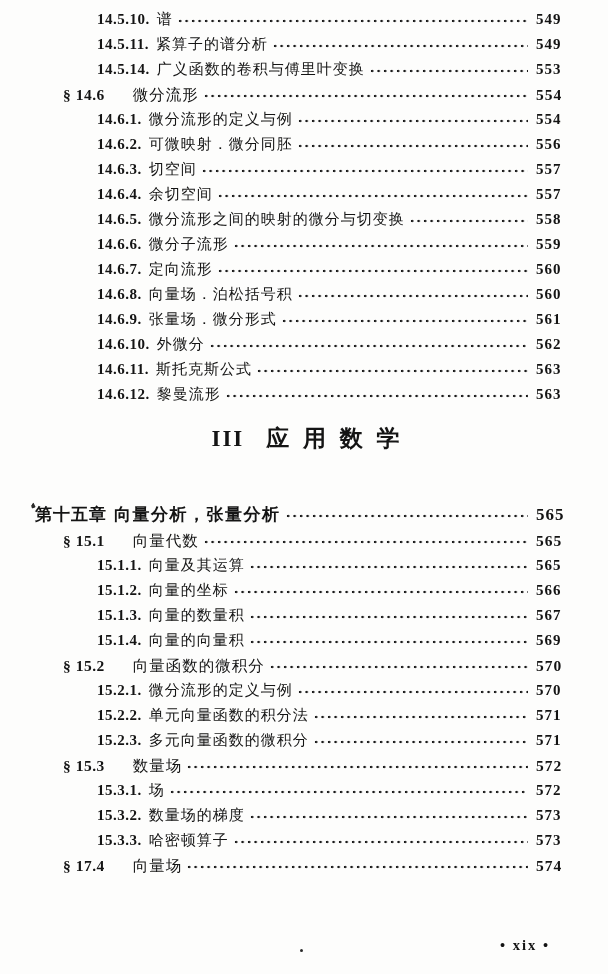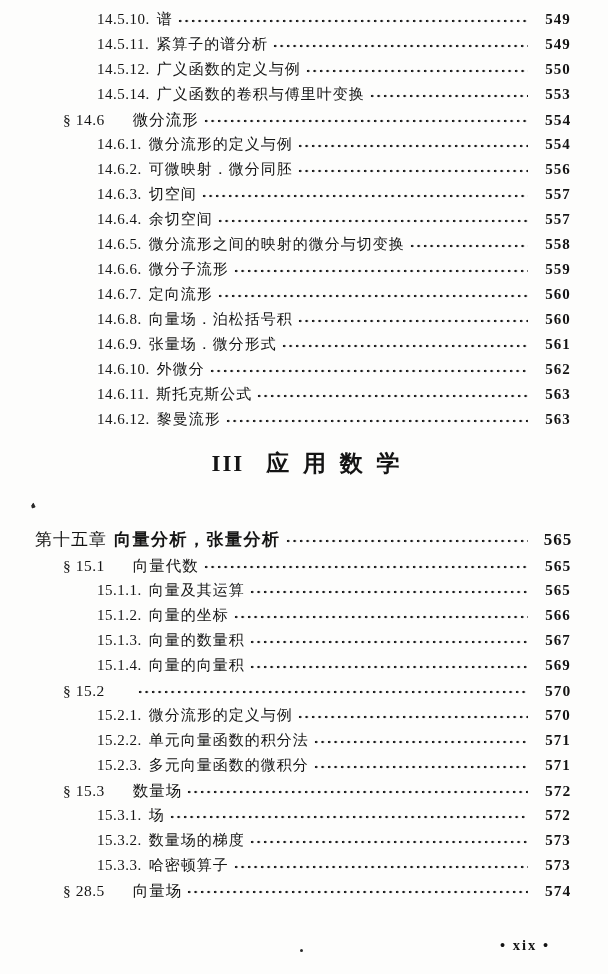--- a/index.html
+++ b/index.html
@@ -20,21 +20,21 @@
   }
   .row{
     display:flex;
     align-items:center;
     height:25px;
     font-size:15px;
     line-height:25px;
     white-space:nowrap;
   }
   .row .num{
-    font-weight:normal;
+    font-weight:bold;
     margin-right:7px;
     letter-spacing:0.5px;
   }
   .row .title{
     letter-spacing:1px;
   }
   .lvl-sub{padding-left:62px;}
   .lvl-section{padding-left:28px;font-size:15.5px;}
   .lvl-section .num{margin-right:28px;}
   .lvl-chapter{font-weight:bold;font-size:17px;height:27px;}
@@ -44,21 +44,21 @@
     flex:1;
     height:6px;
     margin:2px 8px 0 5px;
     background-image:radial-gradient(circle at 2px 3px,#1a1a1a 1.15px,rgba(0,0,0,0) 1.6px);
     background-size:6.5px 6px;
     background-repeat:repeat-x;
     background-position:0 center;
   }
   .pg{
     width:44px;
-    text-align:center;
+    text-align:left;
     font-weight:bold;
     letter-spacing:1px;
     font-family:Liberation Serif, serif;
   }
   .part-header{
     text-align:center;
     font-size:23px;
     font-weight:bold;
     margin:16px 0 46px 0;
     height:32px;
@@ -99,26 +99,20 @@
         <span class="leader"></span>
         <span class="pg">549</span>
       </div>
       <div class="row lvl-sub">
         <span class="num">14.5.11.</span>
         <span class="title">紧算子的谱分析</span>
         <span class="leader"></span>
         <span class="pg">549</span>
       </div>
       <div class="row lvl-sub">
-        <span class="num">14.5.12.</span>
-        <span class="title">广义函数的定义与例</span>
-        <span class="leader"></span>
-        <span class="pg">550</span>
-      </div>
-      <div class="row lvl-sub">
         <span class="num">14.5.14.</span>
         <span class="title">广义函数的卷积与傅里叶变换</span>
         <span class="leader"></span>
         <span class="pg">553</span>
       </div>
       <div class="row lvl-section">
         <span class="num">§ 14.6</span>
         <span class="title">微分流形</span>
         <span class="leader"></span>
         <span class="pg">554</span>
@@ -227,20 +221,21 @@
         <span class="pg">567</span>
       </div>
       <div class="row lvl-sub">
         <span class="num">15.1.4.</span>
         <span class="title">向量的向量积</span>
         <span class="leader"></span>
         <span class="pg">569</span>
       </div>
       <div class="row lvl-section">
         <span class="num">§ 15.2</span>
+        <span class="title">向量函数的微积分</span>
         <span class="leader"></span>
         <span class="pg">570</span>
       </div>
       <div class="row lvl-sub">
         <span class="num">15.2.1.</span>
         <span class="title">微分流形的定义与例</span>
         <span class="leader"></span>
         <span class="pg">570</span>
       </div>
       <div class="row lvl-sub">
@@ -273,21 +268,21 @@
         <span class="leader"></span>
         <span class="pg">573</span>
       </div>
       <div class="row lvl-sub">
         <span class="num">15.3.3.</span>
         <span class="title">哈密顿算子</span>
         <span class="leader"></span>
         <span class="pg">573</span>
       </div>
       <div class="row lvl-section">
-        <span class="num">§ 28.5</span>
+        <span class="num">§ 17.4</span>
         <span class="title">向量场</span>
         <span class="leader"></span>
         <span class="pg">574</span>
       </div>
     </div>
   <div class="speck s1"></div>
   <div class="speck s2"></div>
   <div class="footer">• xix •</div>
 </div>
 

